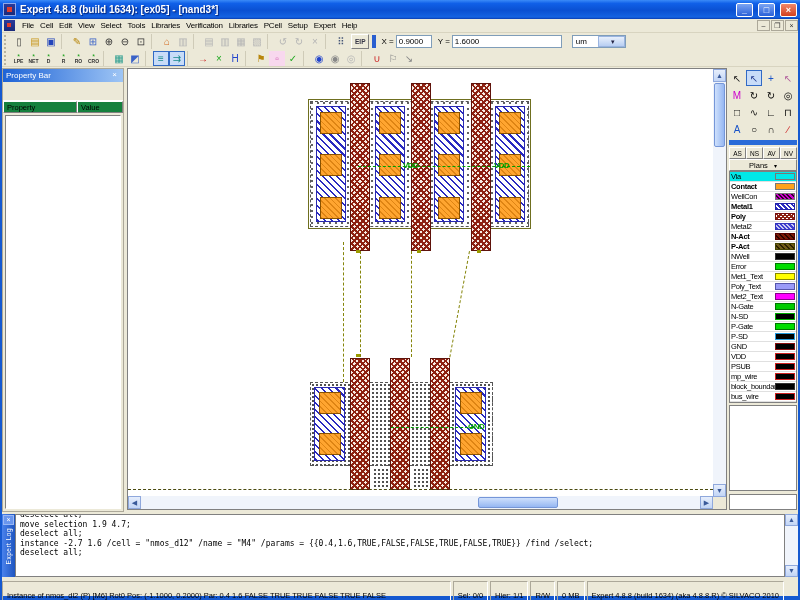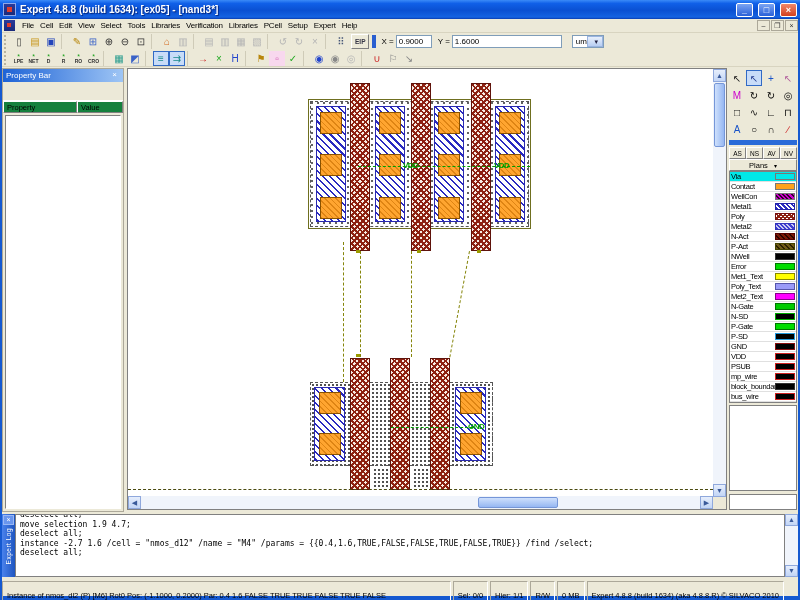--- a/index.html
+++ b/index.html
@@ -29,21 +29,21 @@
 .t1{top:33px}.t2{top:50px;border-bottom:1px solid #d8d4c0}
 .grip{width:5px;height:14px;border-left:2px dotted #b8b4a0;margin:0 2px}
 .ticon{width:16px;height:15px;display:flex;align-items:center;justify-content:center;font-size:10px;border:1px solid transparent;flex:0 0 auto}
 .ticon.gray{color:#b5b5b5!important}
 .ticon.act{border:1px solid #316ac5;background:#c8dcf8}
 .tsep{width:6px;height:15px;border-left:1px solid #cfcbb8;margin:0 2px;flex:0 0 auto}
 .bluebar{width:4px;height:13px;background:#2a5fd0;margin:0 3px;flex:0 0 auto}
 .tlabel{font-size:8px;margin:0 2px}
 .tinput{height:13px;border:1px solid #7f9db9;background:#fff;font-size:8px;font-family:"Liberation Sans",sans-serif;padding:0 2px}
 .xin{width:36px}.yin{width:110px}
-.usel{width:32px;height:13px;border:1px solid #7f9db9;background:#fff;font-size:8px;display:flex;align-items:center;margin-left:10px}
+.usel{width:54px;height:13px;border:1px solid #7f9db9;background:#fff;font-size:8px;display:flex;align-items:center;margin-left:10px}
 .usel span{flex:1;padding-left:3px}
 .usel .dd{width:12px;height:11px;background:linear-gradient(#e8f0fc,#b8cef2);border:1px solid #9ab4e0;font-size:7px;text-align:center;line-height:10px;color:#224}
 .eipbtn{height:15px;border:1px solid #aca899;border-color:#fff #808080 #808080 #fff;background:#ece9d8;font-size:6.5px;font-weight:bold;padding:0 3px;margin-left:2px;display:flex;align-items:center;color:#334}
 .mini{width:15px;height:16px;display:flex;flex-direction:column;align-items:center;justify-content:center;line-height:1;flex:0 0 auto}
 .mini .st{color:#18a018;font-size:7px;height:6px}
 .mini .lb{font-size:5px;color:#333;font-weight:bold}
 
 .propbar{left:2px;top:68px;width:122px;height:444px;background:#ECE9D8;border:1px solid #aca899}
 .phdr{height:13px;background:linear-gradient(90deg,#1e63d6,#9ec5f5);color:#fff;font-size:8px;display:flex;align-items:center;padding:0 3px}
 .phdr .sp{flex:1}
@@ -79,21 +79,21 @@
 .tool{width:16px;height:16px;display:flex;align-items:center;justify-content:center;font-size:10px;border:1px solid transparent}
 .tool.act{border:1px solid #316ac5;background:#c8dcf8}
 .rsep{height:5px;background:#2a6bd8;margin:2px 0}
 .vbtns{display:flex}
 .vbtn{width:17px;height:12px;font-size:6.5px;display:flex;align-items:center;justify-content:center;border:1px solid #aca899;border-color:#fff #808080 #808080 #fff;background:#ece9d8}
 .plans{height:12px;border:1px solid #aca899;border-color:#fff #808080 #808080 #fff;font-size:7.5px;display:flex;align-items:center;justify-content:center;gap:6px;background:#ece9d8}
 .layers{background:#fff;border:1px solid #808080;height:232px;overflow:hidden}
 .lrow{height:10px;display:flex;align-items:center;border-bottom:1px solid #e0e0e0;padding:0 1px}
 .lrow.sel{background:#00e8e8}
 .lname{flex:1;font-size:7.5px;letter-spacing:-0.3px;white-space:nowrap;overflow:hidden}
-.lname.b{font-weight:normal}
+.lname.b{font-weight:bold}
 .lsw{width:20px;height:7px;border:1px solid #777;flex:0 0 auto}
 .sw-hatch-blue{background:repeating-linear-gradient(45deg,#2a2ac0 0 1.5px,#fff 1.5px 3.5px)}
 .sw-cross-red{background:repeating-linear-gradient(45deg,#8d2010 0 1.5px,transparent 1.5px 3px),repeating-linear-gradient(-45deg,#8d2010 0 1.5px,#fff 1.5px 3px)}
 .sw-checker-magenta{background:repeating-linear-gradient(45deg,#cc00cc 0 1.5px,#30002a 1.5px 3px)}
 .sw-checker-blue{background:repeating-linear-gradient(45deg,#3c3cd2 0 1.5px,#c8c8f0 1.5px 3px)}
 .sw-dense-darkred{background:repeating-linear-gradient(45deg,#7a1a08 0 2px,#2a0500 2px 3.5px)}
 .sw-dense-olive{background:repeating-linear-gradient(45deg,#6e5a14 0 2px,#2a2000 2px 3.5px)}
 .rbox1{background:#fff;border:1px solid #808080;height:86px;margin-top:2px}
 .rbox2{background:#fff;border:1px solid #808080;height:16px;margin-top:3px}
 

